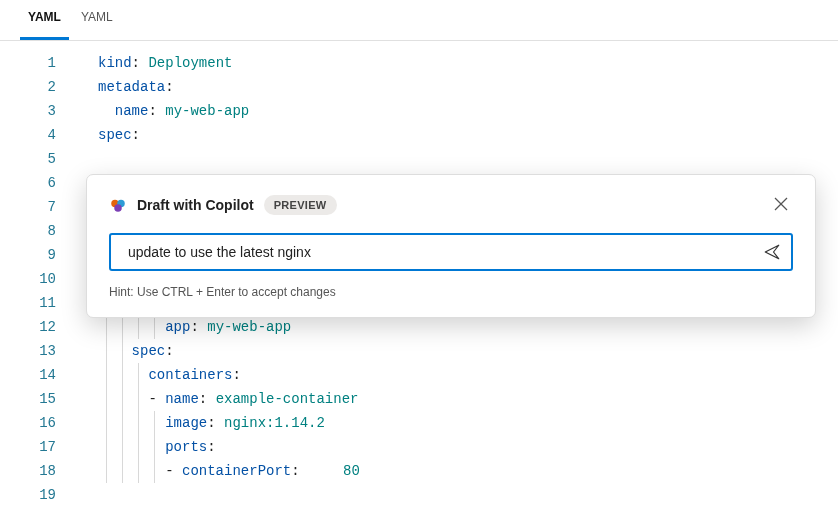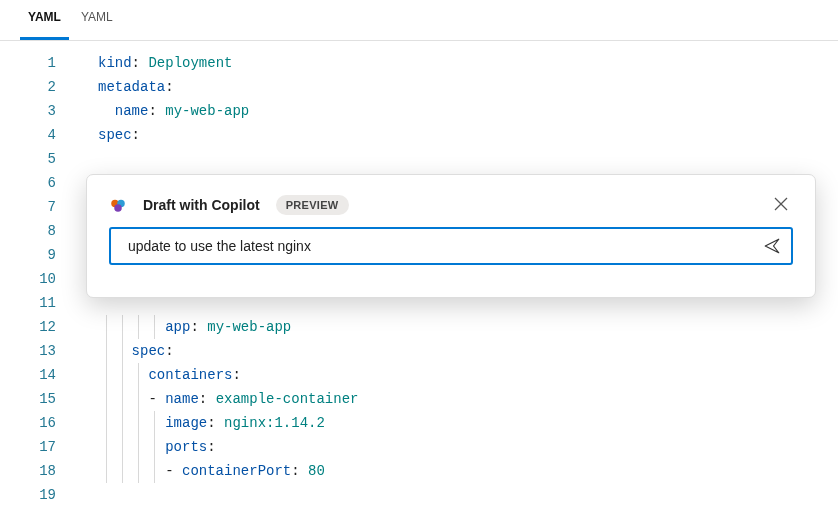--- a/index.html
+++ b/index.html
@@ -56,21 +56,21 @@
     padding-left: 20px;
   }
   .code .line {
     height: 24px;
     white-space: pre;
     position: relative;
   }
   .k-key { color: #0451a5; }
   .k-val { color: #008080; }
   .k-punct { color: #222; }
-  .k-num { color: #008080; }
+  .k-num { color: #008080; margin-left: 35px; }
 
   .guide {
     position: absolute;
     top: 0; bottom: 0;
     width: 1px;
     background: #d8d8d8;
   }
 
   .popup {
     position: absolute;
@@ -79,22 +79,22 @@
     width: 730px;
     background: #fff;
     border: 1px solid #ddd;
     border-radius: 7px;
     box-shadow: 0 8px 26px rgba(0,0,0,0.18);
     padding: 16px 22px 18px 22px;
   }
   .popup-head {
     display: flex;
     align-items: center;
-    gap: 16px;
-    margin-bottom: 8px;
+    gap: 10px;
+    margin-bottom: 14px;
   }
   .copilot-icon svg { width: 18px; height: 18px; display:block; }
   .popup-title { font-weight: 700; font-size: 14px; color:#222; }
   .preview-badge {
     background: #eceae8;
     color: #444;
     font-size: 11px;
     font-weight: 600;
     padding: 4px 10px;
     border-radius: 12px;
@@ -211,14 +211,15 @@
   </div>
   <div class="popup-input-wrap">
     <input class="popup-input" type="text" value="update to use the latest nginx" style="">
     <span class="send-btn">
       <svg viewBox="0 0 24 24" fill="none" stroke="#333" stroke-width="1.6" stroke-linejoin="round" stroke-linecap="round">
         <path d="M3 12 L21 3 L14 12 L21 21 Z"></path>
       </svg>
     </span>
   </div>
   <div class="popup-foot">
+    <span>Hint: Use CTRL + Enter to accept changes</span>
   </div>
 </div>
 
 </body></html>

